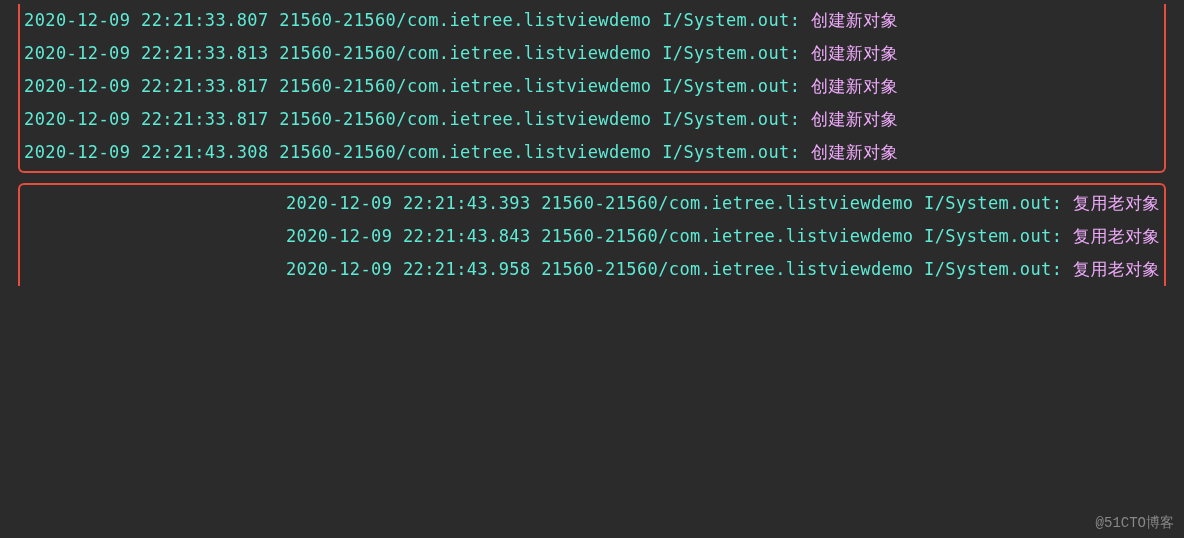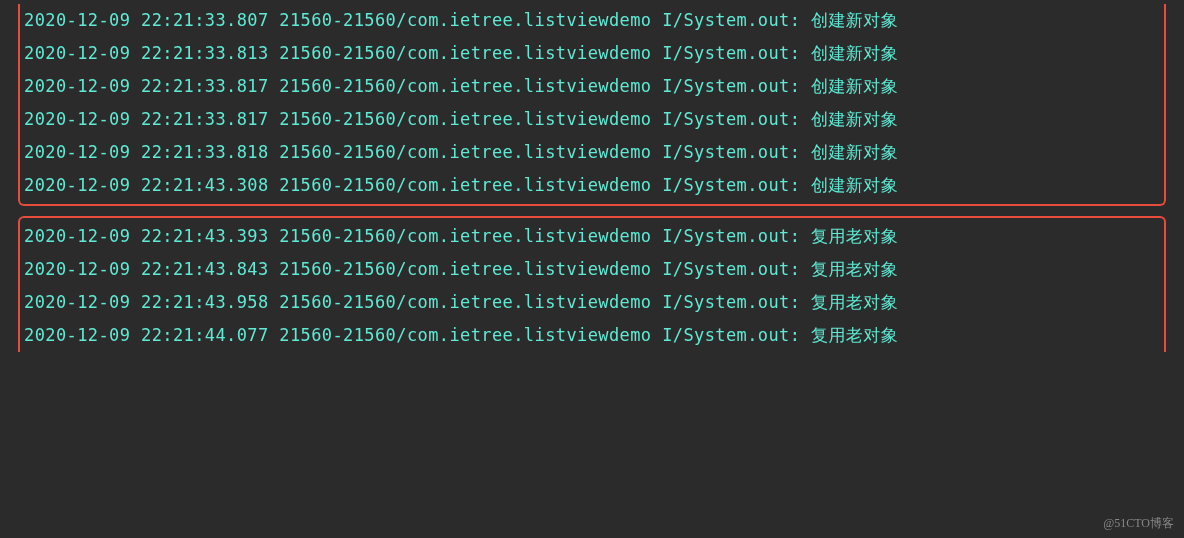--- a/index.html
+++ b/index.html
@@ -30,53 +30,52 @@
       border-top-left-radius: 0;
       border-top-right-radius: 0;
       padding-top: 0;
     }
     .log-group:last-child {
       border-bottom: none;
       border-bottom-left-radius: 0;
       border-bottom-right-radius: 0;
       padding-bottom: 0;
       margin-bottom: 0;
+      text-align: right;
     }
     .log-line {
       white-space: pre;
       line-height: 33px;
       letter-spacing: 0.4px;
     }
     .log-date, .log-time, .log-process, .log-tag {
       color: #5eead4;
     }
     .log-message {
-      color: #5eead4;
+      color: #f0abfc;
     }
     .watermark {
       position: absolute;
       bottom: 6px;
       right: 10px;
-      font-size: 12px;
+      font-size: 14px;
       color: #888888;
-      font-family: Liberation Serif, serif;
+      font-family: Liberation Mono, monospace;
     }
   </style>
 </head>
 <body>
 
 <div id="log-container">
     <div class="log-group">
       <div class="log-line"><span class="log-date">2020-12-09</span> <span class="log-time">22:21:33.807</span> <span class="log-process">21560-21560/com.ietree.listviewdemo</span> <span class="log-tag">I/System.out:</span> <span class="log-message">创建新对象</span></div>
       <div class="log-line"><span class="log-date">2020-12-09</span> <span class="log-time">22:21:33.813</span> <span class="log-process">21560-21560/com.ietree.listviewdemo</span> <span class="log-tag">I/System.out:</span> <span class="log-message">创建新对象</span></div>
       <div class="log-line"><span class="log-date">2020-12-09</span> <span class="log-time">22:21:33.817</span> <span class="log-process">21560-21560/com.ietree.listviewdemo</span> <span class="log-tag">I/System.out:</span> <span class="log-message">创建新对象</span></div>
       <div class="log-line"><span class="log-date">2020-12-09</span> <span class="log-time">22:21:33.817</span> <span class="log-process">21560-21560/com.ietree.listviewdemo</span> <span class="log-tag">I/System.out:</span> <span class="log-message">创建新对象</span></div>
-      <div class="log-line"><span class="log-date">2020-12-09</span> <span class="log-time">22:21:33.818</span> <span class="log-process">21560-21560/com.ietree.listviewdemo</span> <span class="log-tag">I/System.out:</span> <span class="log-message">创建新对象</span></div>
       <div class="log-line"><span class="log-date">2020-12-09</span> <span class="log-time">22:21:43.308</span> <span class="log-process">21560-21560/com.ietree.listviewdemo</span> <span class="log-tag">I/System.out:</span> <span class="log-message">创建新对象</span></div>
     </div>
     <div class="log-group">
       <div class="log-line"><span class="log-date">2020-12-09</span> <span class="log-time">22:21:43.393</span> <span class="log-process">21560-21560/com.ietree.listviewdemo</span> <span class="log-tag">I/System.out:</span> <span class="log-message">复用老对象</span></div>
       <div class="log-line"><span class="log-date">2020-12-09</span> <span class="log-time">22:21:43.843</span> <span class="log-process">21560-21560/com.ietree.listviewdemo</span> <span class="log-tag">I/System.out:</span> <span class="log-message">复用老对象</span></div>
       <div class="log-line"><span class="log-date">2020-12-09</span> <span class="log-time">22:21:43.958</span> <span class="log-process">21560-21560/com.ietree.listviewdemo</span> <span class="log-tag">I/System.out:</span> <span class="log-message">复用老对象</span></div>
-      <div class="log-line"><span class="log-date">2020-12-09</span> <span class="log-time">22:21:44.077</span> <span class="log-process">21560-21560/com.ietree.listviewdemo</span> <span class="log-tag">I/System.out:</span> <span class="log-message">复用老对象</span></div>
     </div>
   </div>
 <div class="watermark">@51CTO博客</div>
 
 </body></html>

